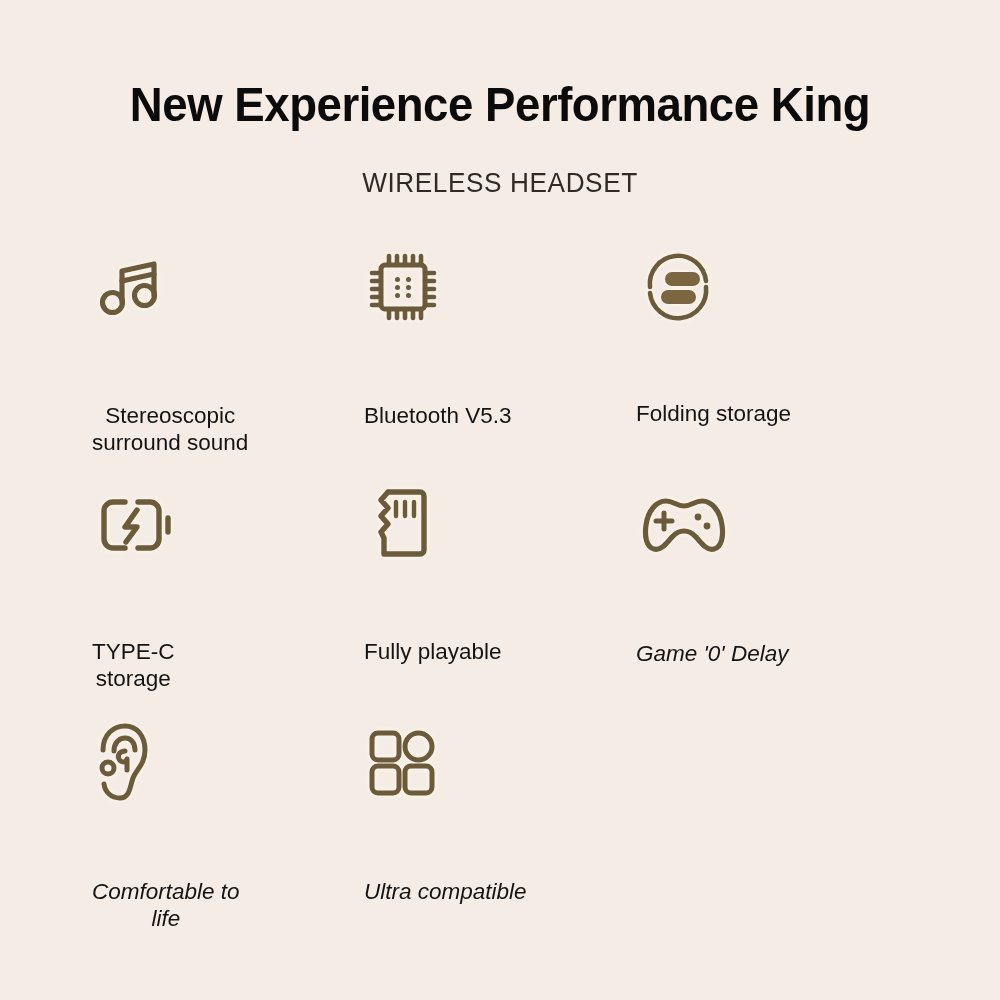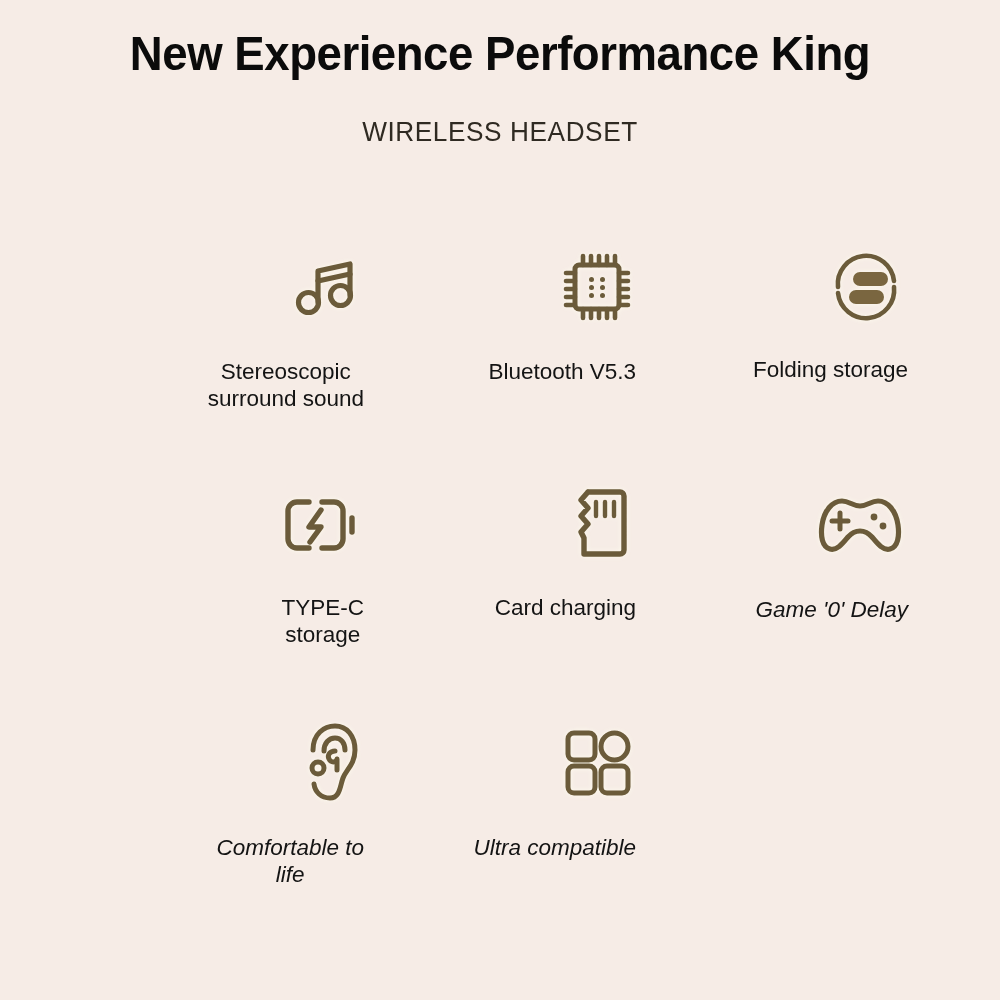--- a/index.html
+++ b/index.html
@@ -18,21 +18,21 @@
     width: 1000px;
     height: 1000px;
     background: #f6ece6;
     box-sizing: border-box;
   }
 
   
   .header {
     width: 100%;
     text-align: center;
-    padding-top: 29px;
+    padding-top: 80px;
   }
   .title {
     font-family: "Liberation Sans", sans-serif;
     font-weight: bold;
     font-size: 49px;
     line-height: 1;
     letter-spacing: -0.5px;
     color: #0b0b0b;
     transform: scaleX(0.93);
     transform-origin: center center;
@@ -60,22 +60,23 @@
     width: 816px;
     display: grid;
     grid-template-columns: repeat(3, 1fr);
     grid-template-rows: repeat(3, 238px);
     column-gap: 0px;
     row-gap: 0px;
   }
   .cell {
     display: flex;
     flex-direction: column;
-    align-items: flex-end;
+    align-items: flex-start;
     justify-content: flex-start;
+    gap: 44px;
   }
   .icon-wrap {
     height: 118px;
     display: flex;
     align-items: center;
     justify-content: center;
   }
   .icon-wrap svg {
     display: block;
     filter: drop-shadow(0 0 2.5px rgba(255,253,238,0.95));
@@ -190,21 +191,21 @@
           <path d="M24 8 H56 A4 4 0 0 1 60 12 V66 A4 4 0 0 1 56 70 H20
                    M24 8 L17 16 L24 24 L17 32 L24 40 L17 48 L20 54 V70" stroke="#6b5b3a" stroke-width="5.4" stroke-linecap="round" stroke-linejoin="round" fill="none"></path>
 
           <g stroke="#6b5b3a" stroke-width="4.4" stroke-linecap="round">
             <path d="M32 18 V32"></path>
             <path d="M41 18 V32"></path>
             <path d="M50 18 V32"></path>
           </g>
         </svg>
       </div>
-      <div class="cell-label">Card charging</div>
+      <div class="cell-label">Fully playable</div>
     </div>
 
     <div class="cell r3">
       <div class="icon-wrap">
         <svg width="96" height="68" viewBox="0 0 96 68" fill="none">
           <path d="M30 10
                    C20 10 12 20 10 34
                    C8.5 45 10 56 18 58
                    C25 60 31 52 36 46
                    C39.5 42 42.5 40 48 40

